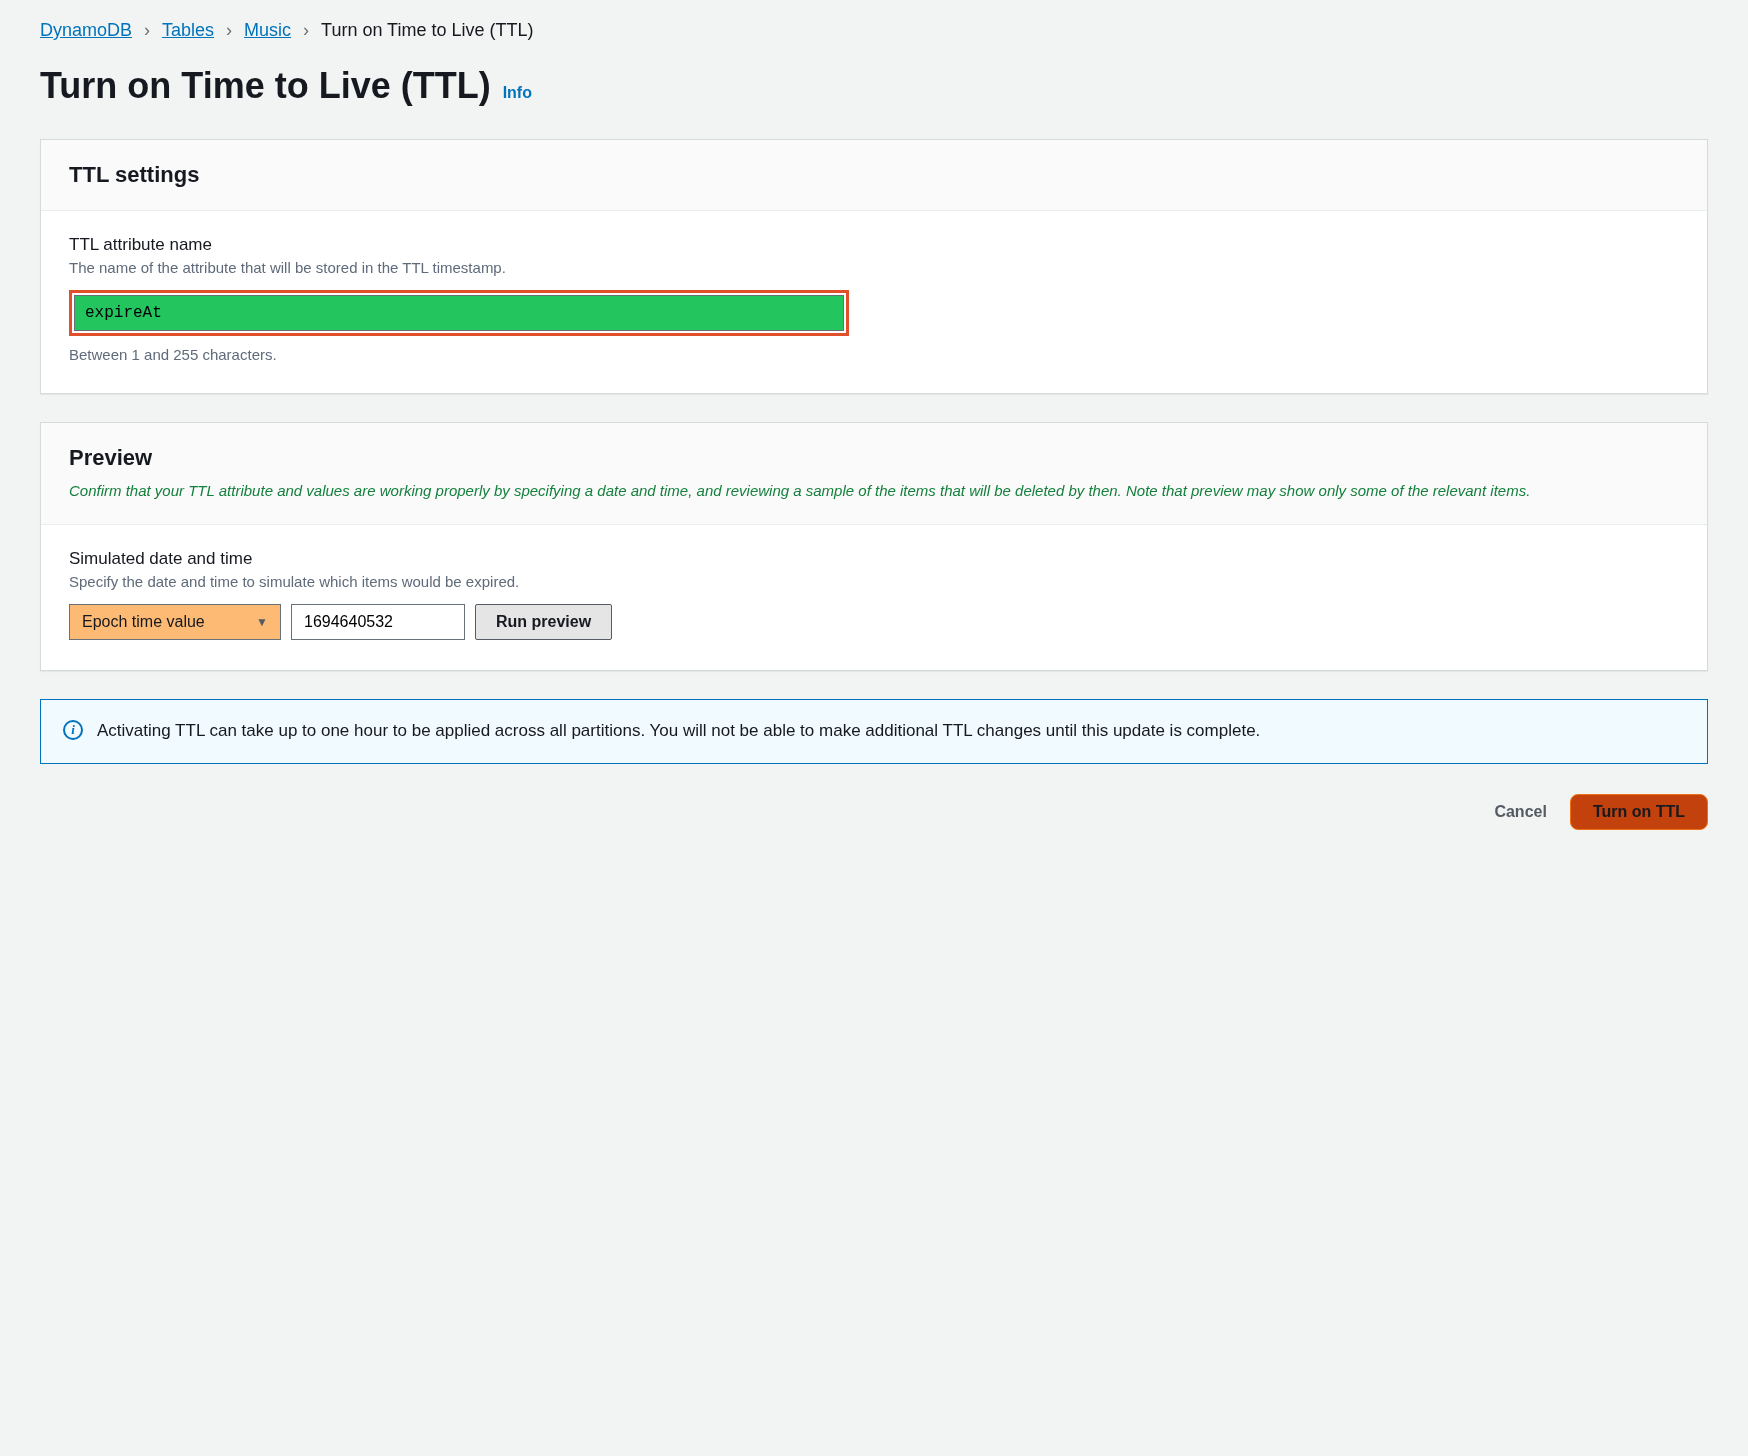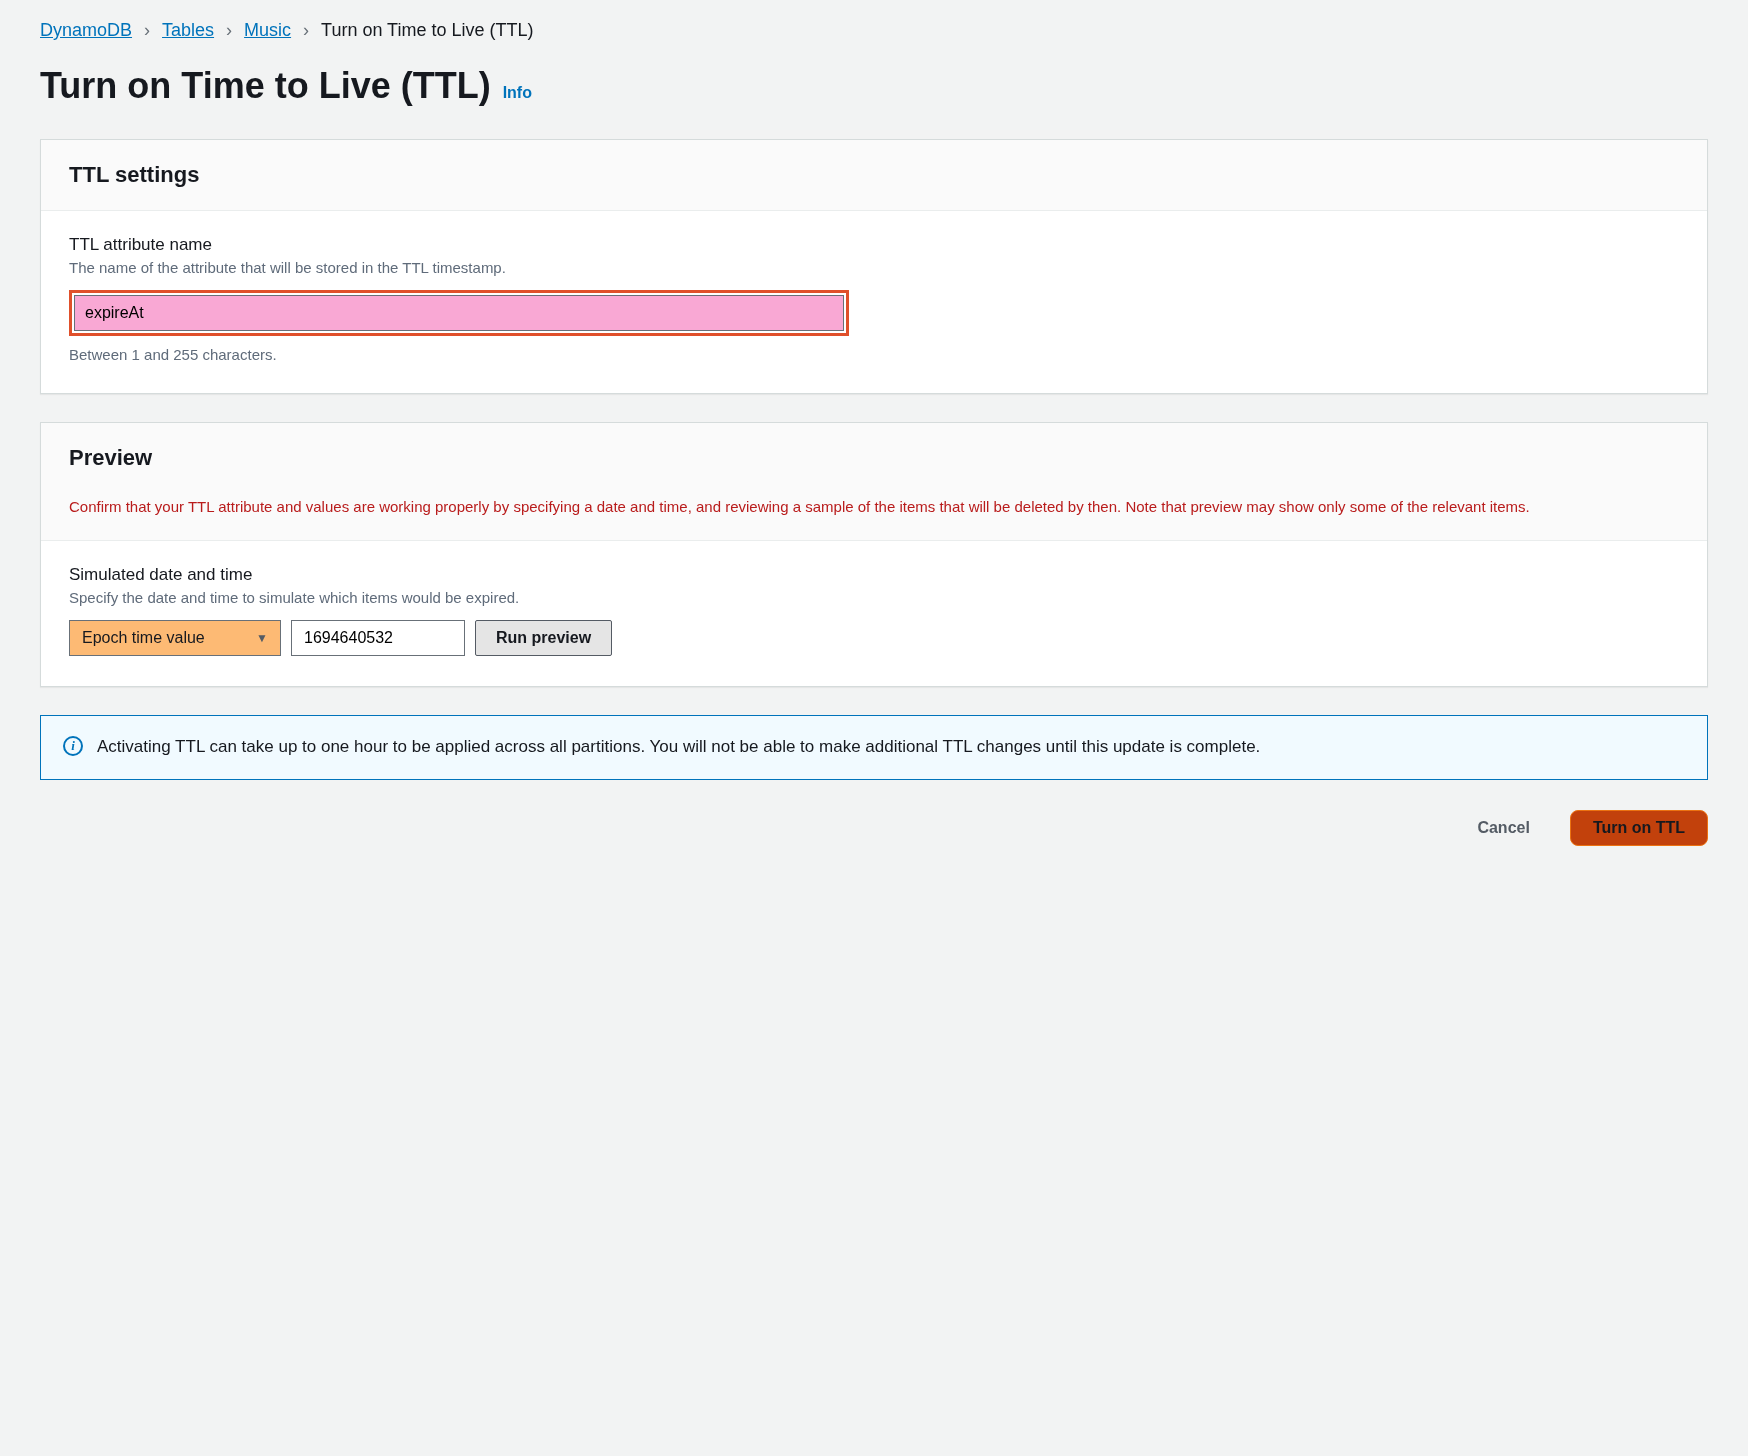--- a/index.html
+++ b/index.html
@@ -46,24 +46,25 @@
     .panel-header {
       padding: 22px 28px;
       border-bottom: 1px solid #eaeded;
       background: #fafafa;
     }
     .panel-header h2 {
       font-size: 22px;
       font-weight: 700;
     }
     .panel-header .subdesc {
-      color: #b91c1c;
+      color: #15803d;
       font-size: 15px;
-      margin-top: 24px;
+      margin-top: 8px;
       line-height: 1.55;
+      font-style: italic;
     }
     .panel-body { padding: 24px 28px 30px; background:#fff;}
     .field-label {
       font-size: 17px;
       font-weight: 400;
       color: #16191f;
     }
     .field-desc {
       color: #5f6b7a;
       font-size: 15px;
@@ -76,21 +77,22 @@
       display:inline-block;
       width: 780px;
       max-width: 100%;
     }
     .text-input {
       width: 100%;
       border: 1px solid #687078;
       padding: 8px 10px;
       font-size: 16px;
       outline: none;
-      background:#f9a8d4;
+      background:#22c55e;
+      font-family:Liberation Mono, monospace;
     }
     .hint {
       color: #5f6b7a;
       font-size: 15px;
       margin-top: 10px;
     }
     .sim-row {
       display: flex;
       align-items: center;
       gap: 10px;
@@ -162,21 +164,21 @@
     .info-icon {
       width: 20px; height:20px; flex:0 0 auto;
       border: 2px solid #0073bb; border-radius:50%;
       display:flex; align-items:center; justify-content:center;
       color:#0073bb; font-weight:700; font-size:13px;
       font-family: Georgia, serif; font-style: italic;
       margin-top: 2px;
     }
     .info-text { font-size: 17px; line-height:1.55; }
     .footer-buttons {
-      display:flex; justify-content:flex-end; gap:20px; align-items:center;
+      display:flex; justify-content:flex-end; gap:3px; align-items:center;
     }
   </style>
 </head>
 <body>
 
 <div class="breadcrumb">
   <a>DynamoDB</a>
   <span class="chev">›</span>
   <a>Tables</a>
   <span class="chev">›</span>

